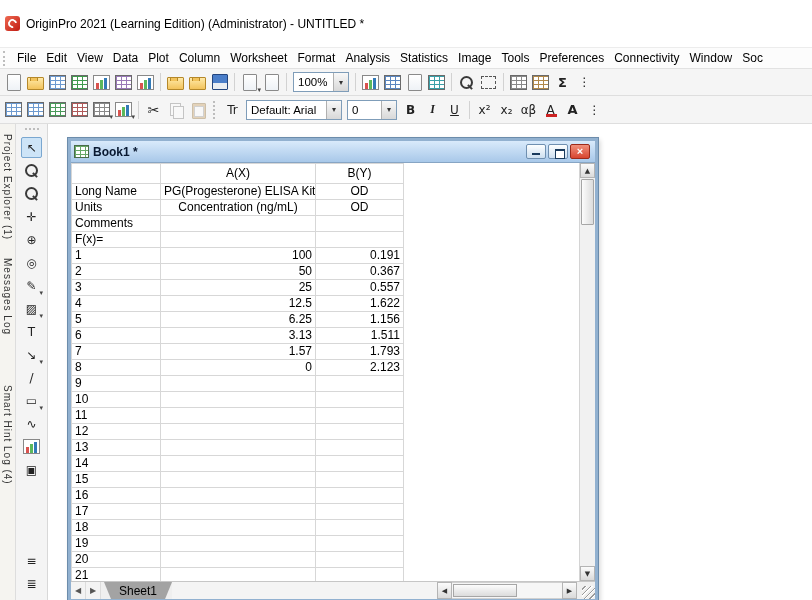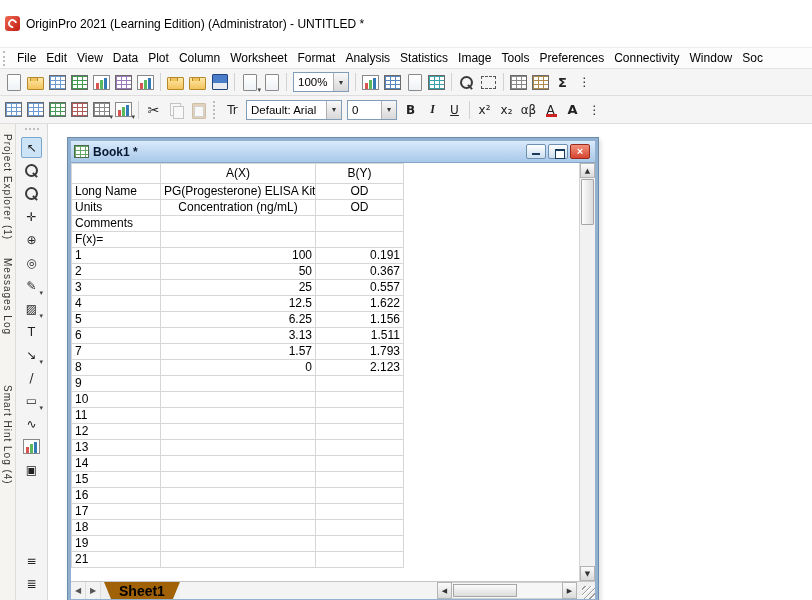--- a/index.html
+++ b/index.html
@@ -89,21 +89,21 @@
   .ctr{text-align:center;}
   .num{text-align:right;margin-top:8px;}
   
   .vscroll{position:absolute;top:0;right:0;bottom:0;width:16px;background:#f1f1f1;border-left:1px solid #d4d4d4;display:flex;flex-direction:column;}
   .sbtn{flex:0 0 15px;height:15px;background:linear-gradient(#fbfbfb,#dadada);border:1px solid #b4b4b4;display:flex;align-items:center;justify-content:center;font-size:7px;color:#333;font-family:"DejaVu Sans",sans-serif;}
   .sbtn.bottom{margin-top:auto;}
   .vthumb{height:46px;margin:1px;background:linear-gradient(90deg,#fcfcfc,#dcdcdc);border:1px solid #a6a6a6;border-radius:1px;}
   
   .book-tabbar{position:absolute;left:0;right:0;bottom:0;height:18px;background:#efefef;border-top:1px solid #c6c6c6;display:flex;align-items:stretch;overflow:hidden;}
   .tnav{flex:0 0 15px;display:flex;align-items:center;justify-content:center;font-size:8px;color:#555;background:#f3f3f3;border-right:1px solid #dcdcdc;font-family:"DejaVu Sans",sans-serif;}
-  .sheettab{flex:0 0 auto;margin-left:3px;padding:0 15px;display:flex;align-items:center;font-weight:bold;font-size:14px;background:#a16207;clip-path:polygon(0 0,100% 0,calc(100% - 7px) 100%,7px 100%);filter:drop-shadow(0 0 1px #8a8a8a);}
+  .sheettab{flex:0 0 auto;margin-left:3px;padding:0 15px;display:flex;align-items:center;font-weight:normal;font-size:12px;background:#a3a3a3;clip-path:polygon(0 0,100% 0,calc(100% - 7px) 100%,7px 100%);filter:drop-shadow(0 0 1px #8a8a8a);}
   .tabfill{flex:1;background:#f4f4f4;}
   .hscroll{flex:0 0 140px;display:flex;align-items:stretch;}
   .hbtn{flex:0 0 15px;display:flex;align-items:center;justify-content:center;font-size:7px;color:#333;background:linear-gradient(#fbfbfb,#dadada);border:1px solid #b4b4b4;font-family:"DejaVu Sans",sans-serif;}
   .htrack{flex:1;background:#f6f6f6;border:1px solid #d0d0d0;border-left:none;border-right:none;position:relative;}
   .hthumb{position:absolute;left:1px;top:1px;bottom:1px;width:64px;background:linear-gradient(#fcfcfc,#dcdcdc);border:1px solid #a6a6a6;}
   .corner{flex:0 0 18px;background:#efefef;}
   .resize-grip{position:absolute;right:0;bottom:0;width:13px;height:13px;background:repeating-linear-gradient(135deg,#efefef 0 2px,#9a9a9a 2px 3px,#ffffff 3px 4px);}
 </style>
 </head>
 <body>
@@ -396,20 +396,26 @@
                     <td class="num" data-name="cell-b"></td>
                     <td class="filler" data-name="row-filler"></td>
                   </tr>
                   <tr data-name="data-row">
                     <td class="rowhead" data-name="row-number">19</td>
                     <td class="num" data-name="cell-a"></td>
                     <td class="num" data-name="cell-b"></td>
                     <td class="filler" data-name="row-filler"></td>
                   </tr>
                   <tr data-name="data-row">
+                    <td class="rowhead" data-name="row-number">20</td>
+                    <td class="num" data-name="cell-a"></td>
+                    <td class="num" data-name="cell-b"></td>
+                    <td class="filler" data-name="row-filler"></td>
+                  </tr>
+                  <tr data-name="data-row">
                     <td class="rowhead" data-name="row-number">21</td>
                     <td class="num" data-name="cell-a"></td>
                     <td class="num" data-name="cell-b"></td>
                     <td class="filler" data-name="row-filler"></td>
                   </tr>
                 </tbody>
             </table>
           </div>
           <div class="vscroll" data-name="vertical-scrollbar">
             <span class="sbtn" data-name="scroll-up-icon">▲</span>

